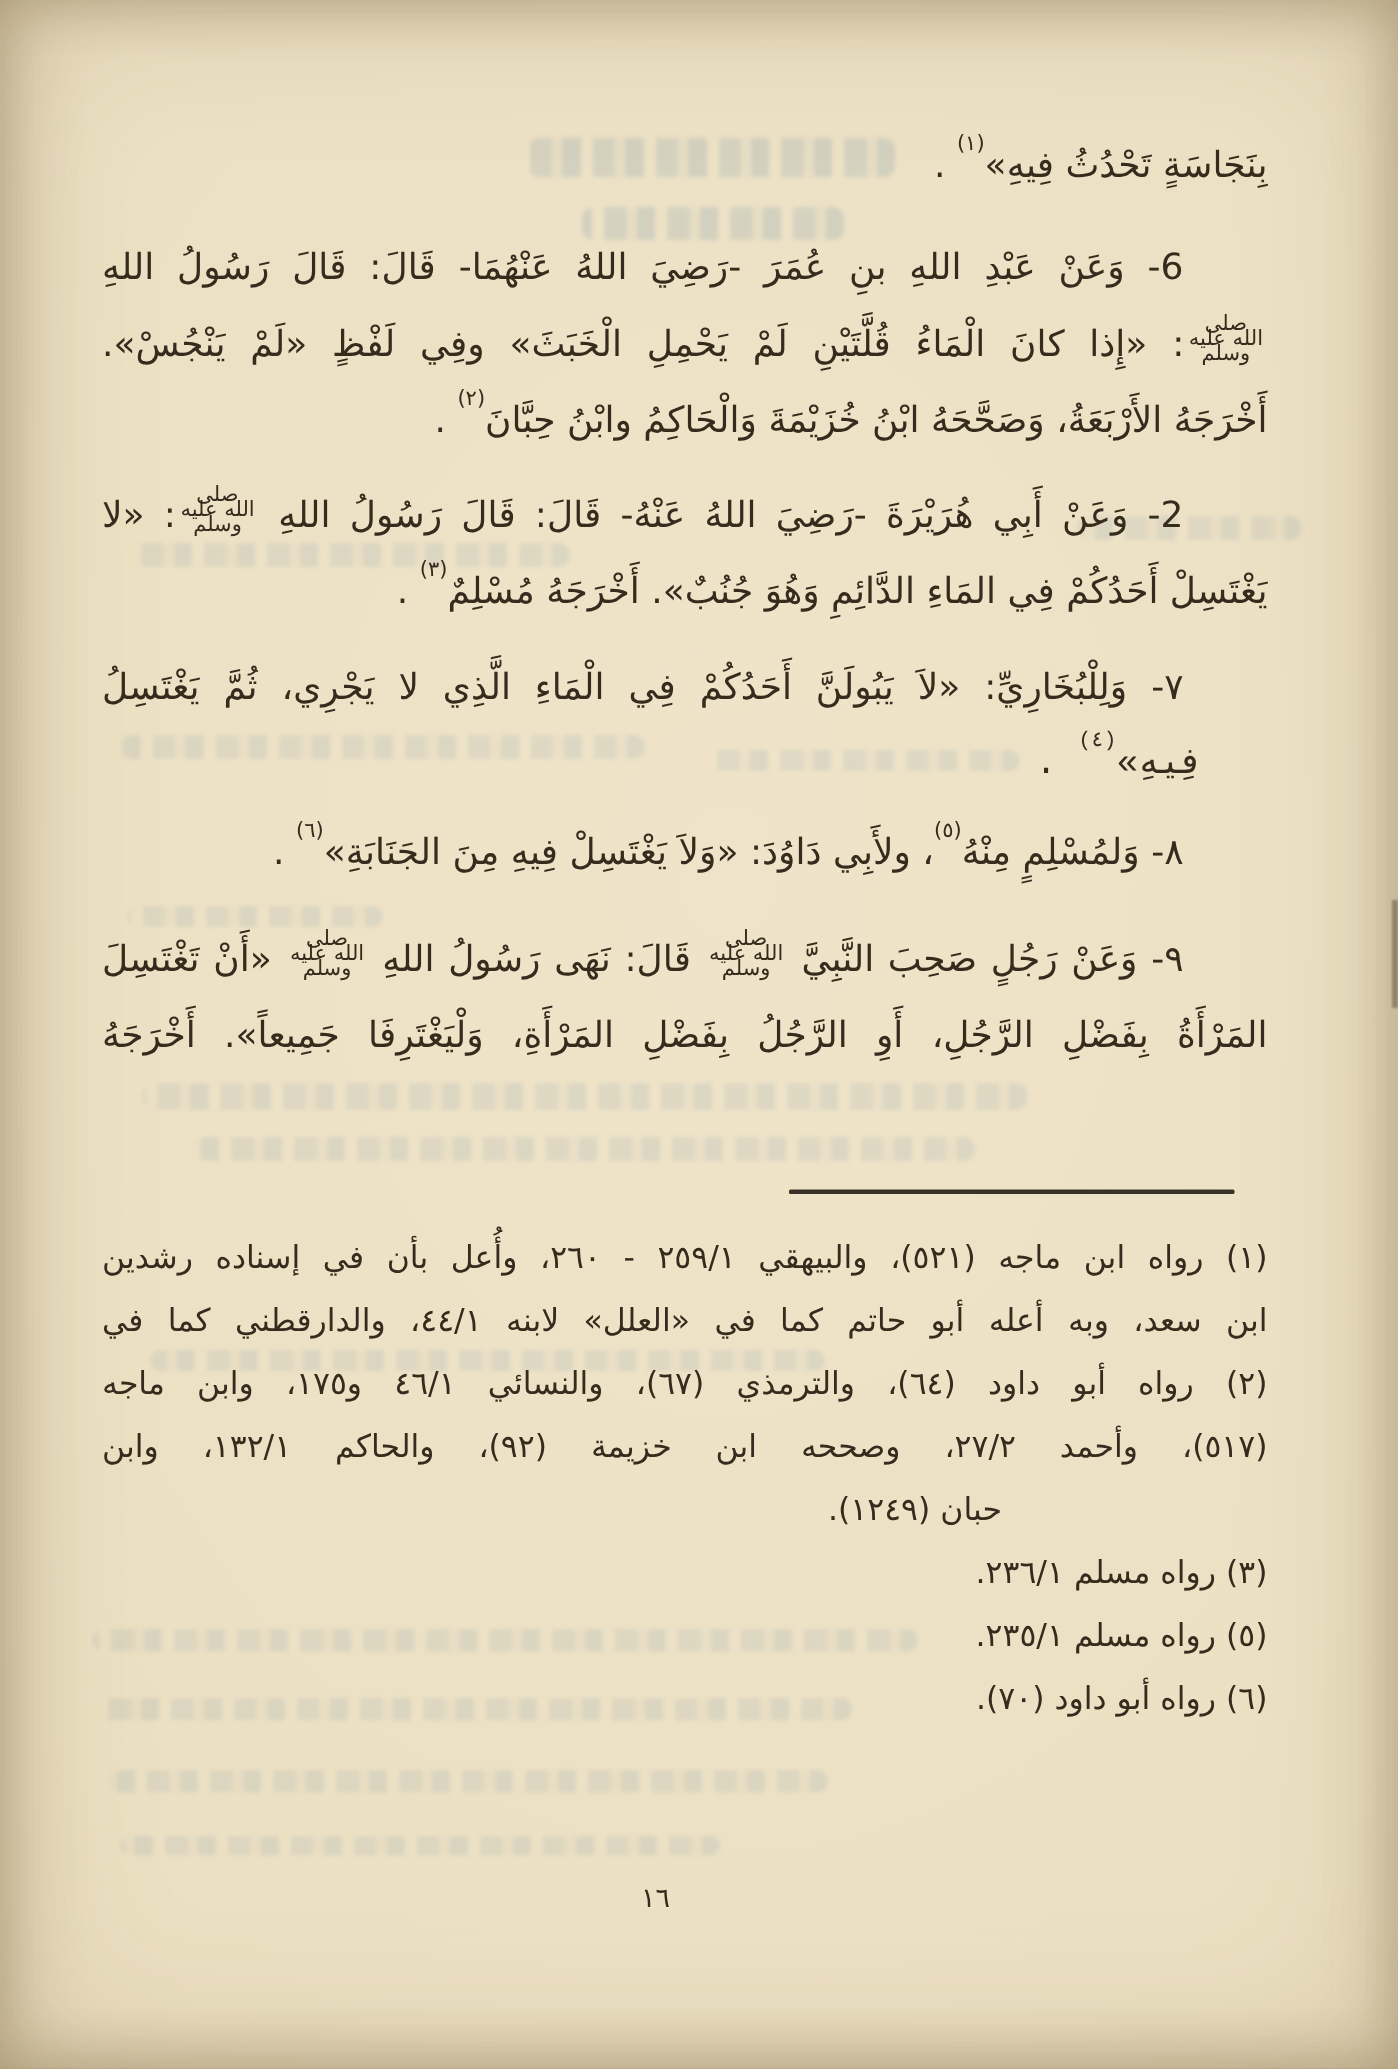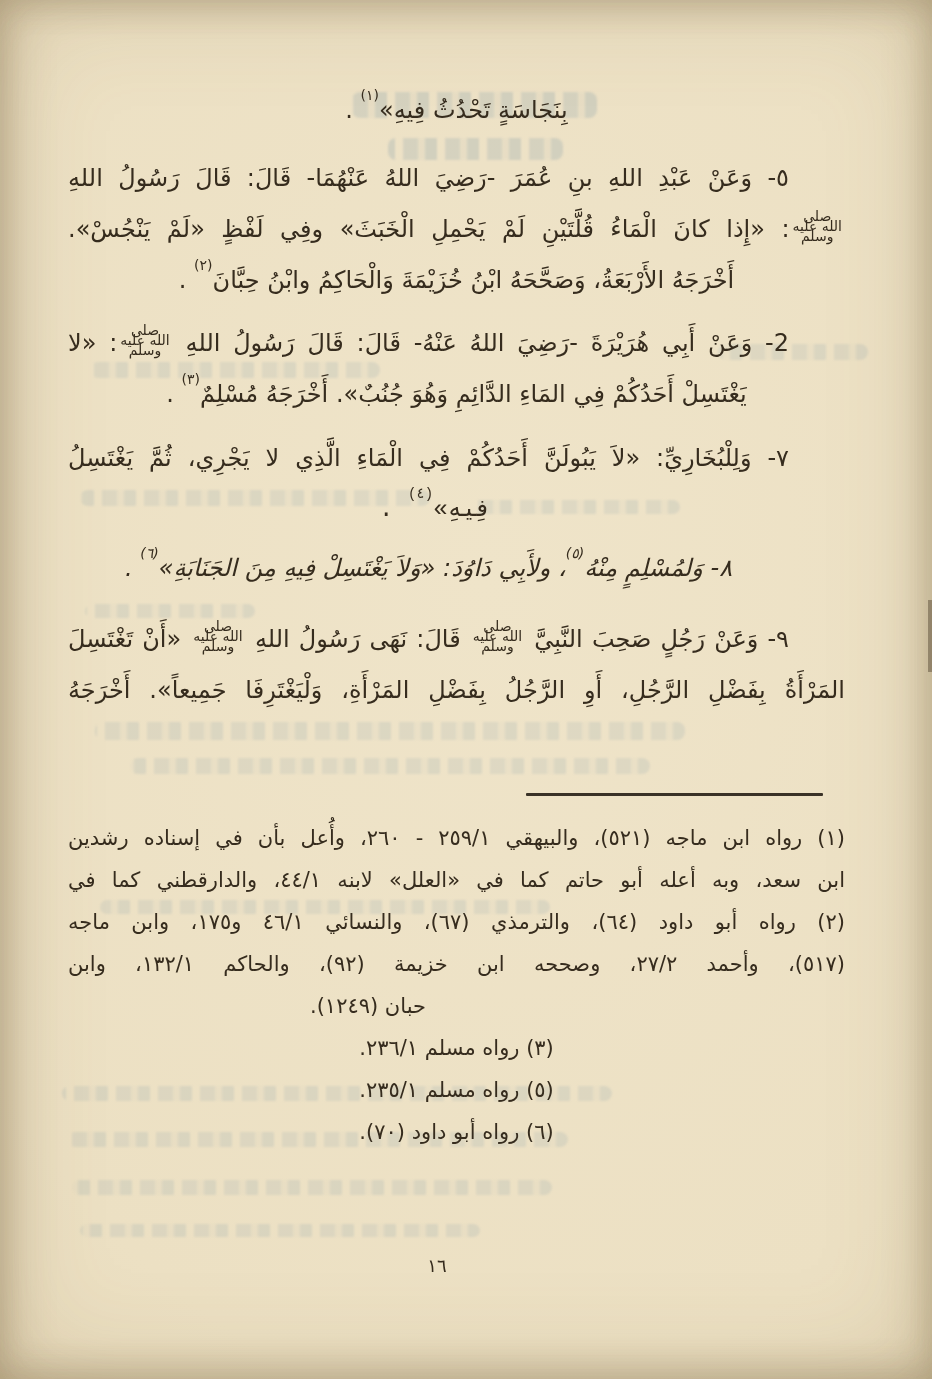--- a/index.html
+++ b/index.html
@@ -24,21 +24,21 @@
   }
   .content{position:absolute;right:87px;left:68px;}
   #main-text{top:85px;}
   #footnotes{top:817px;}
   .para{margin:0;}
   .line{position:relative;}
   .main-line{height:51px;line-height:51px;font-size:24px;}
   .fn-line{height:42px;line-height:42px;font-size:21px;}
   .just{text-align:justify;overflow:hidden;}
   .just::after{content:"";display:inline-block;width:100%;height:0;}
-  .endal{text-align:center;white-space:nowrap;}
+  .endal{text-align:right;white-space:nowrap;}
   sup.fnref{font-size:14px;line-height:0;position:relative;top:-9px;letter-spacing:-0.5px;}
   .saw{
     display:inline-block;vertical-align:middle;transform:translateY(-4px);
     margin:0 3px;text-align:center;line-height:1;white-space:nowrap;
   }
   .saw div{font-size:14px;line-height:10px;letter-spacing:-0.5px;}
   .fn-rule{
     position:absolute;top:793px;right:109px;width:297px;height:3px;
     background:#3a3227;border:none;margin:0;border-radius:1px;
   }
@@ -79,34 +79,34 @@
   <div class="ghost" style="left:68px;top:1132px;width:500px;height:15px;"></div>
   <div class="ghost" style="left:72px;top:1180px;width:480px;height:15px;"></div>
   <div class="ghost" style="left:80px;top:1224px;width:400px;height:13px;"></div>
   <div class="edge-mark"></div>
 
   <main id="main-text" class="content">
       <div class="para" style="margin-top: 0px;">
         <div class="line main-line endal"><span>بِنَجَاسَةٍ تَحْدُثُ فِيهِ»</span><sup class="fnref">(١)</sup><span> .</span></div>
       </div>
       <div class="para" style="margin-top: 17px;">
-        <div class="line main-line just" style="padding-right: 56px;"><span>٥- وَعَنْ عَبْدِ اللهِ بنِ عُمَرَ -رَضِيَ اللهُ عَنْهُمَا- قَالَ: قَالَ رَسُولُ اللهِ</span></div>
+        <div class="line main-line just" style="padding-right: 56px;"><span>6- وَعَنْ عَبْدِ اللهِ بنِ عُمَرَ -رَضِيَ اللهُ عَنْهُمَا- قَالَ: قَالَ رَسُولُ اللهِ</span></div>
         <div class="line main-line just"><span class="saw"><div>صلى</div><div>الله عليه</div><div>وسلم</div></span><span>: «إِذا كانَ الْمَاءُ قُلَّتَيْنِ لَمْ يَحْمِلِ الْخَبَثَ» وفِي لَفْظٍ «لَمْ يَنْجُسْ».</span></div>
         <div class="line main-line endal"><span>أَخْرَجَهُ الأَرْبَعَةُ، وَصَحَّحَهُ ابْنُ خُزَيْمَةَ وَالْحَاكِمُ وابْنُ حِبَّانَ</span><sup class="fnref">(٢)</sup><span> .</span></div>
       </div>
       <div class="para" style="margin-top: 12px;">
         <div class="line main-line just" style="padding-right: 56px;"><span>2- وَعَنْ أَبِي هُرَيْرَةَ -رَضِيَ اللهُ عَنْهُ- قَالَ: قَالَ رَسُولُ اللهِ </span><span class="saw"><div>صلى</div><div>الله عليه</div><div>وسلم</div></span><span>: «لا</span></div>
         <div class="line main-line endal"><span>يَغْتَسِلْ أَحَدُكُمْ فِي المَاءِ الدَّائِمِ وَهُوَ جُنُبٌ». أَخْرَجَهُ مُسْلِمٌ</span><sup class="fnref">(٣)</sup><span> .</span></div>
       </div>
       <div class="para" style="margin-top: 13px;">
         <div class="line main-line just" style="padding-right: 56px;"><span>٧- وَلِلْبُخَارِيِّ: «لاَ يَبُولَنَّ أَحَدُكُمْ فِي الْمَاءِ الَّذِي لا يَجْرِي، ثُمَّ يَغْتَسِلُ</span></div>
         <div class="line main-line endal" style="padding-right: 43px; font-family: Liberation Mono, monospace;"><span>فِيهِ»</span><sup class="fnref">(٤)</sup><span> .</span></div>
       </div>
       <div class="para" style="margin-top: 8px;">
-        <div class="line main-line endal" style="padding-right: 56px; font-style: italic;"><span>٨- وَلمُسْلِمٍ مِنْهُ</span><sup class="fnref">(٥)</sup><span>، ولأَبِي دَاوُدَ: «وَلاَ يَغْتَسِلْ فِيهِ مِنَ الجَنَابَةِ»</span><sup class="fnref">(٦)</sup><span> .</span></div>
+        <div class="line main-line endal" style="padding-right: 56px;"><span>٨- وَلمُسْلِمٍ مِنْهُ</span><sup class="fnref">(٥)</sup><span>، ولأَبِي دَاوُدَ: «وَلاَ يَغْتَسِلْ فِيهِ مِنَ الجَنَابَةِ»</span><sup class="fnref">(٦)</sup><span> .</span></div>
       </div>
       <div class="para" style="margin-top: 20px;">
         <div class="line main-line just" style="padding-right: 56px;"><span>٩- وَعَنْ رَجُلٍ صَحِبَ النَّبِيَّ </span><span class="saw"><div>صلى</div><div>الله عليه</div><div>وسلم</div></span><span> قَالَ: نَهَى رَسُولُ اللهِ </span><span class="saw"><div>صلى</div><div>الله عليه</div><div>وسلم</div></span><span> «أَنْ تَغْتَسِلَ</span></div>
         <div class="line main-line just"><span>المَرْأَةُ بِفَضْلِ الرَّجُلِ، أَوِ الرَّجُلُ بِفَضْلِ المَرْأَةِ، وَلْيَغْتَرِفَا جَمِيعاً». أَخْرَجَهُ</span></div>
       </div>
     </main>
 
   <div class="fn-rule"></div>
 
   <section id="footnotes" class="content">

